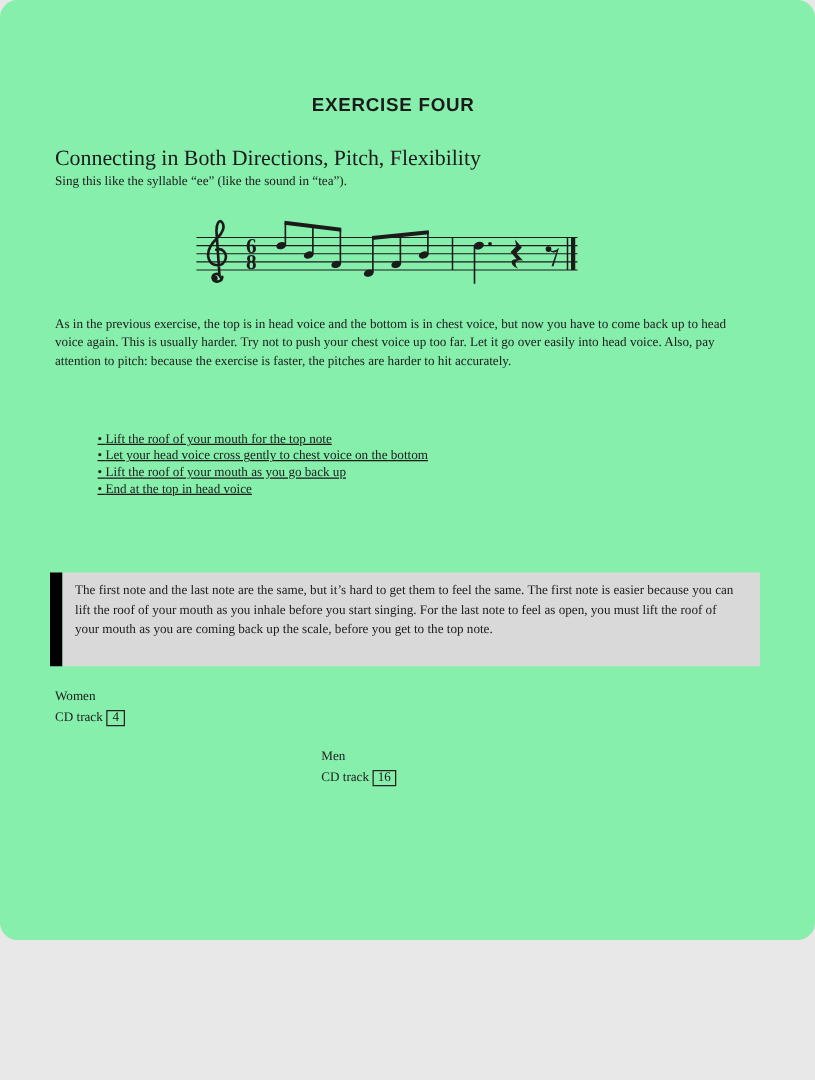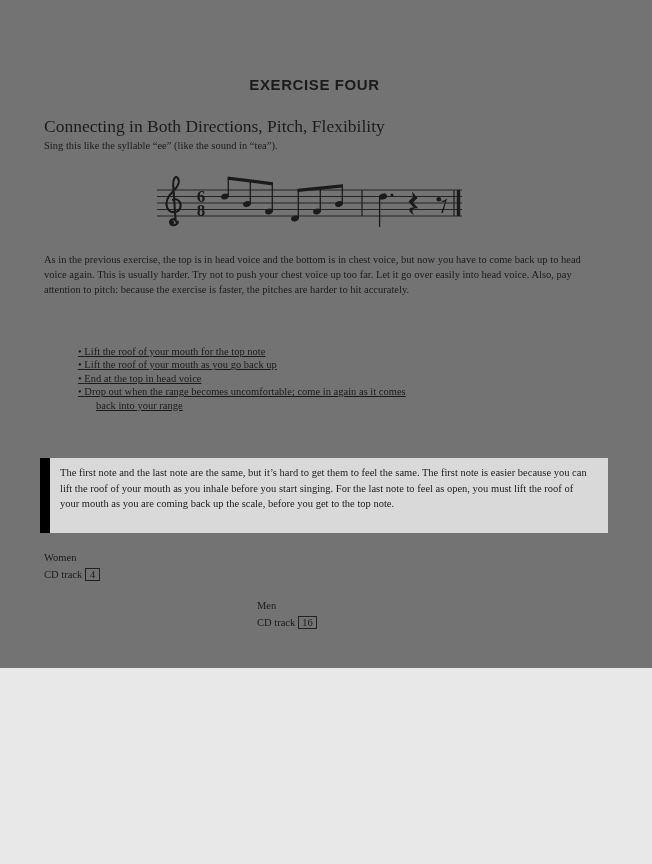--- a/index.html
+++ b/index.html
@@ -1,22 +1,23 @@
 <!DOCTYPE html>
 <html><head>
 <meta charset="utf-8">
 <style>
   html,body{margin:0;padding:0;background:#e8e8e8;}
   .page{
     position:relative;
-    width:652px;height:668px;
-    background:#737373;
+    width:652px;height:752px;
+    background:#86efac;
     font-family:"Liberation Serif", serif;
     color:#1b1b1b;
     overflow:hidden;
+    border-radius:14px;
   }
   .title{
     position:absolute;left:44px;top:76px;width:541px;
     text-align:center;
     font-family:"Liberation Sans", sans-serif;
     font-weight:bold;font-size:15px;letter-spacing:0.6px;
   }
   .heading{
     position:absolute;left:44px;top:116px;width:560px;
     font-size:17.5px;line-height:20px;
@@ -143,24 +144,23 @@
         <line x1="297" y1="22" x2="297" y2="48" class="inkline" stroke-width="1.2"></line>
         <rect x="299.8" y="22" width="3.4" height="26" class="ink"></rect>
       </g>
     </svg>
   </div>
 
   <p class="para">As in the previous exercise, the top is in head voice and the bottom is in chest voice, but now you have to come back up to head voice again. This is usually harder. Try not to push your chest voice up too far. Let it go over easily into head voice. Also, pay attention to pitch: because the exercise is faster, the pitches are harder to hit accurately.</p>
 
   <ul class="bullets">
     <li>Lift the roof of your mouth for the top note</li>
+    <li>Let your head voice cross gently to chest voice on the bottom</li>
     <li>Lift the roof of your mouth as you go back up</li>
     <li>End at the top in head voice</li>
-    <li>Drop out when the range becomes uncomfortable; come in again as it comes
-back into your range</li>
   </ul>
 
   <div class="callout">
     <div class="bar"></div>
     <div class="callout-text">The first note and the last note are the same, but it’s hard to get them to feel the same. The first note is easier because you can lift the roof of your mouth as you inhale before you start singing. For the last note to feel as open, you must lift the roof of your mouth as you are coming back up the scale, before you get to the top note.</div>
   </div>
 
   <div class="track women">
     <div class="tlabel">Women</div>
     <div class="trow">

